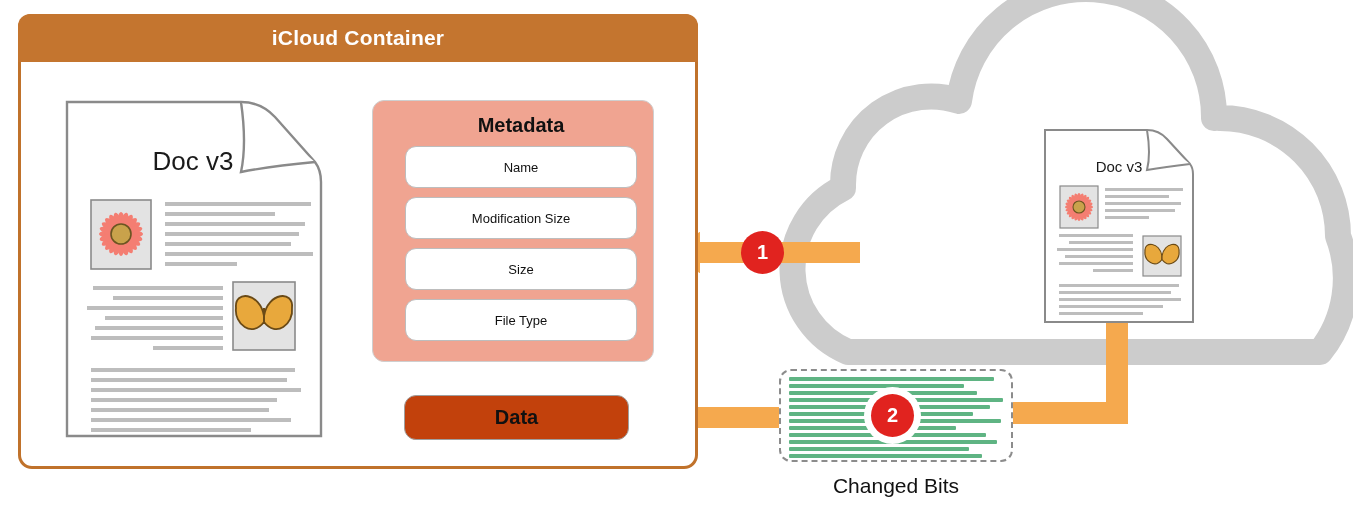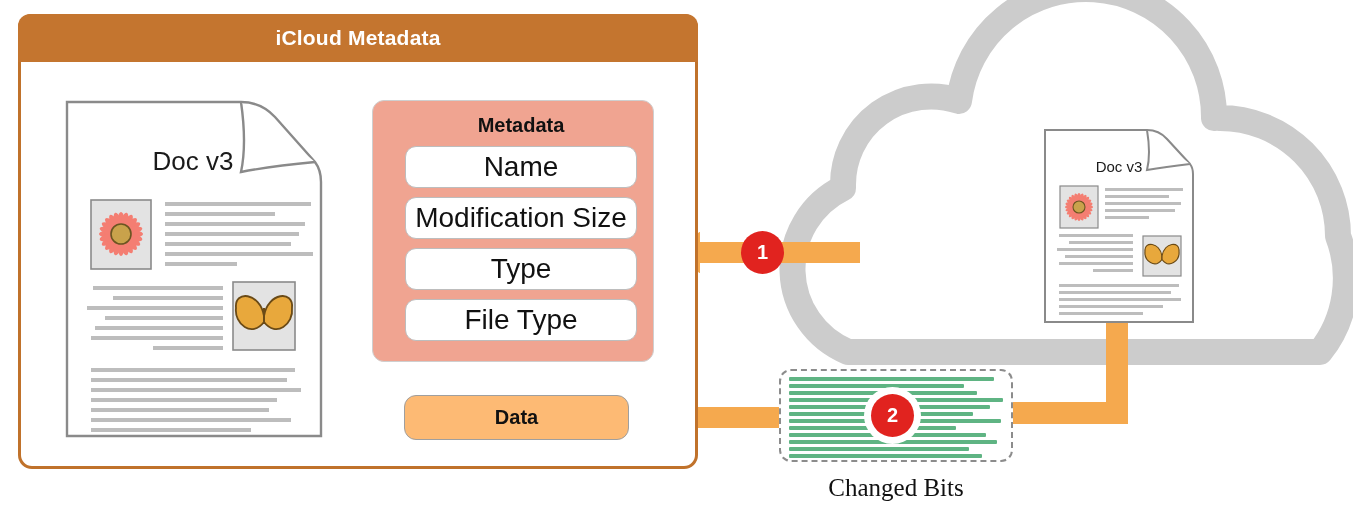--- a/index.html
+++ b/index.html
@@ -22,35 +22,35 @@
 
   
   .meta-panel{position:absolute;left:372px;top:100px;width:282px;height:262px;
       background:#F0A491;border:1px solid #cfcfcf;border-radius:12px;box-sizing:border-box;
       padding:10px 16px 14px 32px;}
   .meta-title{text-align:center;font-size:20px;font-weight:bold;color:#111;
       margin:2px 0 9px 0;line-height:24px;}
   .meta-pill{background:#ffffff;border:1px solid #bdbdbd;border-radius:11px;
       height:40px;margin-bottom:9px;display:flex;align-items:center;justify-content:center;}
   .meta-pill:last-child{margin-bottom:12px;}
-  .meta-pill span{font-size:28px;color:#111;}
+  .meta-pill span{font-size:13px;color:#111;}
 
   
   .data-pill{position:absolute;left:404px;top:395px;width:225px;height:45px;
-      background:#fdba74;border:1px solid #9f9f9f;border-radius:12px;box-sizing:border-box;
+      background:#c2410c;border:1px solid #9f9f9f;border-radius:12px;box-sizing:border-box;
       display:flex;align-items:center;justify-content:center;}
   .data-pill span{font-size:20px;font-weight:bold;color:#111;}
 
   
   .bits-box{position:absolute;left:779px;top:369px;width:234px;height:93px;
       border:2px dashed #8c8c8c;border-radius:12px;box-sizing:border-box;background:#fff;
       padding:6px 8px;}
   .bit-line{height:4px;background:#5FB483;border-radius:1px;margin-bottom:3px;}
   .bits-label{position:absolute;left:779px;top:474px;width:234px;text-align:center;
-      font-size:25px;color:#111;font-family:Liberation Serif, serif;}
+      font-size:21px;color:#111;}
 
   
   .badge{position:absolute;border-radius:50%;background:#E1231F;color:#fff;
       display:flex;align-items:center;justify-content:center;font-weight:bold;}
   .badge-1{left:741px;top:231px;width:43px;height:43px;font-size:20px;}
   .badge-2{left:871px;top:394px;width:43px;height:43px;font-size:20px;
       box-shadow:0 0 0 7px #ffffff;}
 </style>
 </head>
 <body>
@@ -81,21 +81,21 @@
     <path d="M 700 232 L 700 273 L 664 252.5 Z" fill="#F5A94E"></path>
   </svg>
 
   <svg width="1353" height="526" style="position:absolute;left:0;top:0;">
     <rect x="370" y="407" width="425" height="21" fill="#F5A94E"></rect>
     <path d="M 372 397 L 372 439 L 332 417.5 Z" fill="#F5A94E"></path>
   </svg>
 
   <div class="container-box"></div>
   <div class="container-header">
-    <span class="container-title">iCloud Metadata</span>
+    <span class="container-title">iCloud Container</span>
   </div>
 
   <div class="doc-big">
     <svg viewBox="0 0 258 338" width="258" height="338">
 
       <path d="M 2 2 L 176 2 Q 196 2 210 17 L 250 62 Q 256 70 256 82 L 256 336 L 2 336 Z" fill="#ffffff" stroke="#8a8a8a" stroke-width="2.4"></path>
       <path d="M 176 2 Q 182 44 176 72 Q 206 66 250 62" fill="#ffffff" stroke="#8a8a8a" stroke-width="2.4"></path>
 
       <text x="128" y="70" text-anchor="middle" font-family="Liberation Sans, sans-serif" font-size="26" fill="#1a1a1a">Doc v3</text>
 
@@ -159,21 +159,21 @@
 
   <div class="meta-panel">
     <div class="meta-title">Metadata</div>
     <div class="meta-pill">
       <span>Name</span>
     </div>
     <div class="meta-pill">
       <span>Modification Size</span>
     </div>
     <div class="meta-pill">
-      <span>Type</span>
+      <span>Size</span>
     </div>
     <div class="meta-pill">
       <span>File Type</span>
     </div>
   </div>
 
   <div class="data-pill">
     <span>Data</span>
   </div>
 

